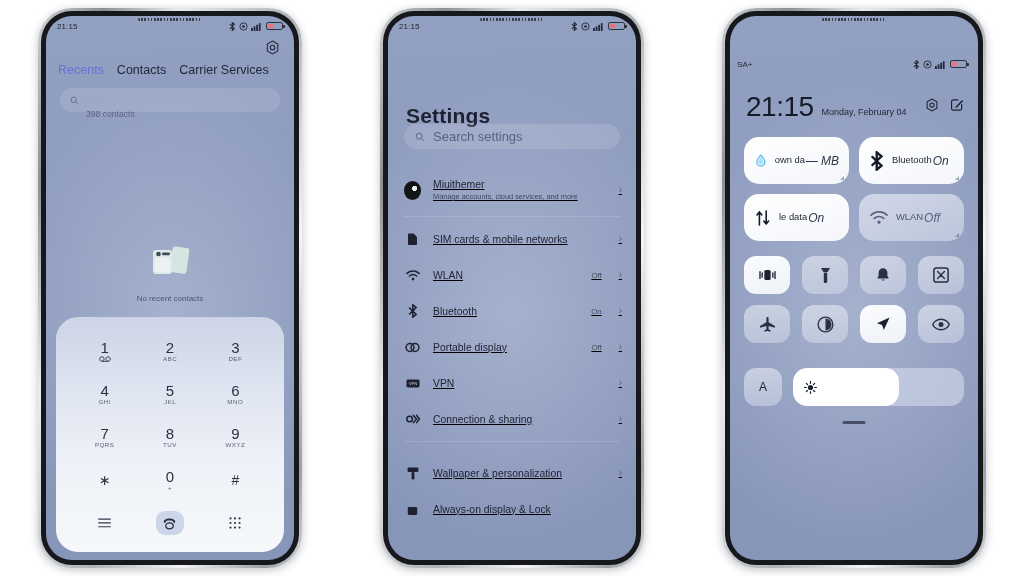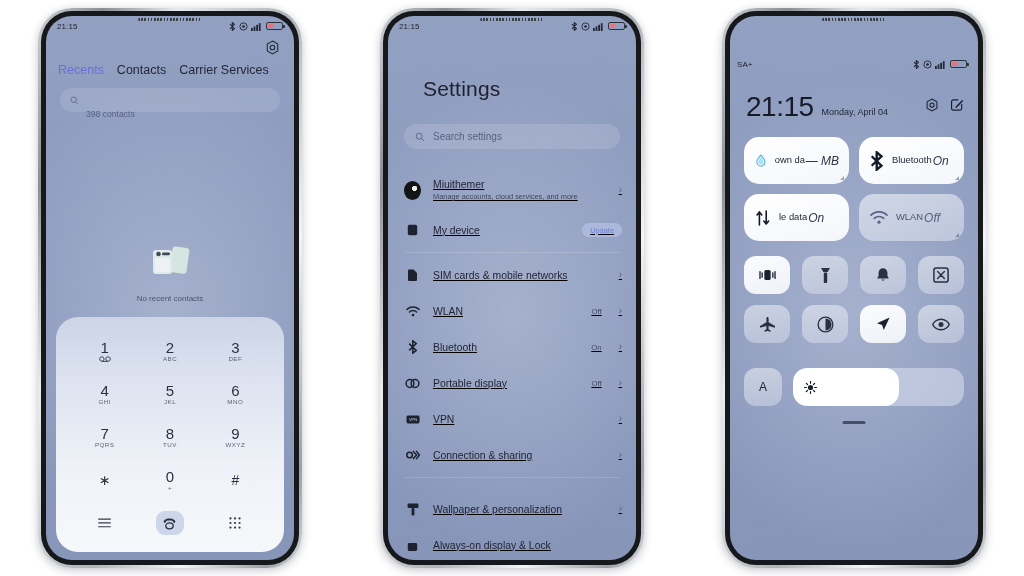--- a/index.html
+++ b/index.html
@@ -108,30 +108,30 @@
   .kb-item { display: flex; justify-content: center; align-items: center; }
   .callbtn {
     width: 28px; height: 24px; border-radius: 9px;
     background: #ccd6ea;
     display: flex; align-items: center; justify-content: center;
   }
 
   
   #phone2 { left: 380px; top: 8px; width: 264px; height: 560px; }
   .settings-title {
-    position: absolute; left: 18px; top: 61px;
-    font-size: 21px; color: #1d2130; font-weight: 400; letter-spacing: .2px; margin-left: 17px;
+    position: absolute; left: 18px; top: 88px;
+    font-size: 21px; color: #1d2130; font-weight: 700; letter-spacing: .2px;
   }
   .settings-search {
     position: absolute; left: 16px; right: 16px; top: 108px;
     height: 25px; border-radius: 13px;
     background: rgba(255,255,255,.13);
     display: flex; align-items: center; gap: 8px; padding: 0 11px;
   }
-  .settings-search span { font-size: 10px; color: #596183; }
+  .settings-search span { font-size: 13px; color: #596183; }
   .slist { position: absolute; left: 0; right: 0; top: 152px; bottom: 0; text-decoration: underline; }
   .srow { display: flex; align-items: center; height: 36px; padding: 0 14px 0 16px; gap: 12px; }
   .srow .sic { width: 17px; display: flex; align-items: center; justify-content: center; flex: 0 0 17px; }
   .srow .stxt { flex: 1; min-width: 0; }
   .srow .slabel { font-size: 10.4px; color: #1e2230; line-height: 1.25; white-space: nowrap; }
   .srow .ssub { font-size: 7.4px; color: #3f465e; line-height: 1.3; margin-top: 1px; white-space: nowrap; }
   .srow .sval { font-size: 7.8px; color: #434a63; margin-right: 5px; }
   .chev { color: #5b6383; font-size: 10px; line-height: 1; }
   .srow.tall { height: 44px; }
   .avatar {
@@ -413,31 +413,20 @@
             <div class="sic">
                 <div class="avatar"></div>
               </div>
             <div class="stxt">
               <div class="slabel">Miuithemer</div>
               <div class="ssub">Manage accounts, cloud services, and more</div>
             </div>
             <div class="chev">›</div>
           </div>
 
-          <div class="srow">
-            <div class="sic">
-              <svg width="11" height="12" viewBox="0 0 11 12">
-                  <rect x="0.8" y="0.8" width="9.4" height="10.4" rx="1.6" fill="#1d2130"></rect>
-                </svg>
-            </div>
-            <div class="stxt">
-                <div class="slabel">My device</div>
-              </div>
-            <div class="badge-update">Update</div>
-          </div>
 
           <div class="sep"></div>
 
           <div class="srow">
             <div class="sic">
               <svg width="11" height="13" viewBox="0 0 11 13">
                   <path d="M1 1.5A1 1 0 0 1 2 .5h4.6L10 3.9V11a1 1 0 0 1-1 1H2a1 1 0 0 1-1-1z" fill="#1d2130"></path>
                 </svg>
             </div>
             <div class="stxt">
@@ -569,21 +558,21 @@
                 <rect x="7.8" y="1.2" width="1.8" height="7.8" fill="#23283a"></rect>
             </svg>
             <div class="battery">
                 <i></i>
               </div>
           </div>
         </div>
 
         <div class="cc-clockrow">
           <div class="cc-time">21:15</div>
-          <div class="cc-date">Monday, April 04</div>
+          <div class="cc-date">Monday, February 04</div>
           <div class="cc-acts">
             <div>
               <svg width="14" height="14" viewBox="0 0 20 20">
                 <path d="M10 1.4 17 5.4v9.2L10 18.6 3 14.6V5.4z" fill="none" stroke="#1c2130" stroke-width="1.5"></path>
                 <circle cx="10" cy="10" r="3" fill="none" stroke="#1c2130" stroke-width="1.5"></circle>
               </svg>
             </div>
             <div>
               <svg width="14" height="14" viewBox="0 0 18 18">
                 <path d="M2 4.5A2 2 0 0 1 4 2.5h6" fill="none" stroke="#1c2130" stroke-width="1.5" stroke-linecap="round"></path>

